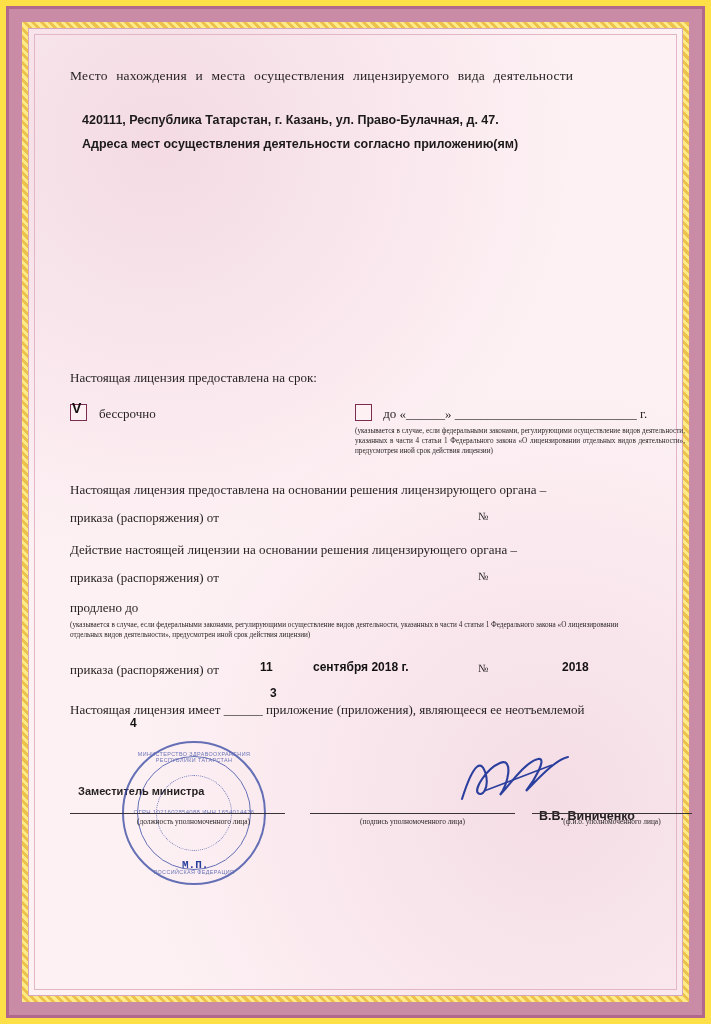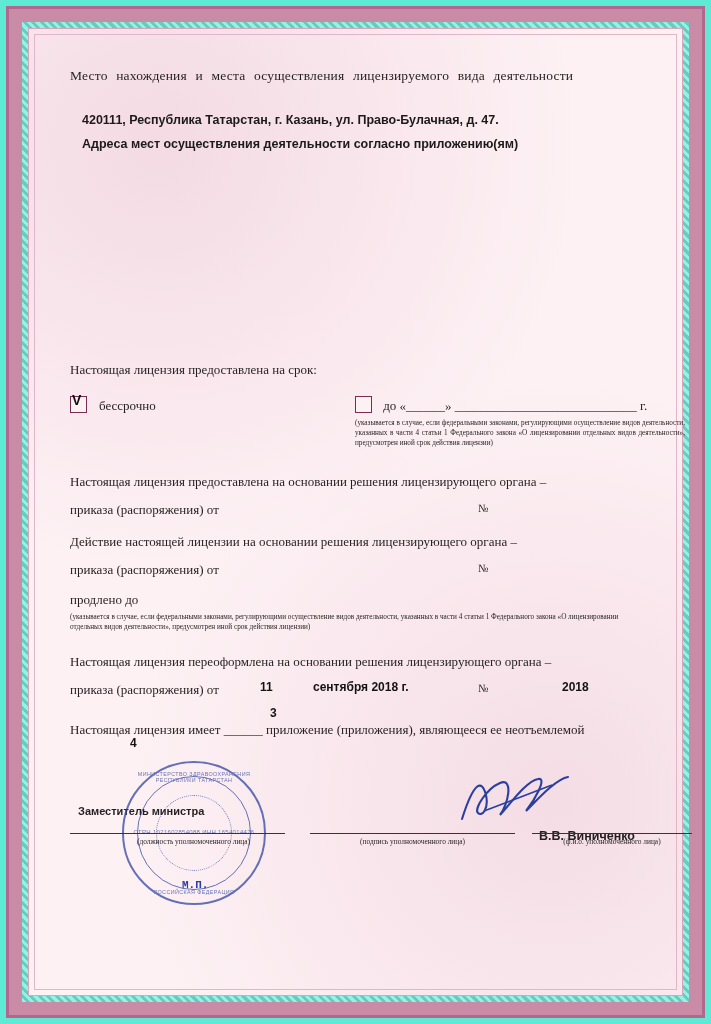--- a/index.html
+++ b/index.html
@@ -7,21 +7,21 @@
     padding: 0;
     background: #ffffff;
   }
   body {
     font-family: "Liberation Serif", serif;
   }
   .page {
     position: relative;
     width: 711px;
     height: 1024px;
-    background: #5eead4;
+    background: #fde047;
     overflow: hidden;
   }
   
   .border-outer {
     position: absolute;
     left: 6px; top: 6px; right: 6px; bottom: 6px;
     border: 16px solid #c98ba6;
     background:
       repeating-linear-gradient(45deg, rgba(255,255,255,0.35) 0 3px, rgba(160,60,100,0.18) 3px 6px);
     box-sizing: border-box;
@@ -80,21 +80,21 @@
     font-family: "Liberation Sans", sans-serif;
     font-weight: bold;
     font-size: 12.5px;
     line-height: 1.9;
     color: #1c1a1b;
   }
 
   .spacer-big { height: 196px; }
 
   .sec-line {
-    margin: 8px 28px;
+    margin: 16px 28px;
     font-size: 13px;
     line-height: 1.5;
   }
   .row-term {
     margin: 16px 28px 0 28px;
     position: relative;
     height: 64px;
   }
   .checkbox {
     display: inline-block;
@@ -322,21 +322,20 @@
       <div class="l1">Действие настоящей лицензии на основании решения лицензирующего органа –</div>
       <div class="l2">
         <span>приказа (распоряжения)  от</span>
         <span class="num-mark">№</span>
       </div>
       <div class="l1" style="margin-top:12px">продлено до</div>
       <div class="fine">(указывается в случае, если федеральными законами, регулирующими осуществление видов деятельности, указанных в части 4 статьи 1 Федерального закона «О лицензировании отдельных видов деятельности», предусмотрен иной срок действия лицензии)</div>
     </div>
 
     <div class="blk reissue" style="margin-top:22px">
-      <div class="l1">Настоящая лицензия переоформлена на основании решения лицензирующего органа –</div>
       <div class="l2">
         <span>приказа (распоряжения)  от</span>
         <span class="filled f-day">11</span>
         <span class="filled f-month">сентября 2018 г.</span>
         <span class="num-mark">№</span>
         <span class="filled f-year">2018</span>
       </div>
     </div>
 
     <div class="annex">

